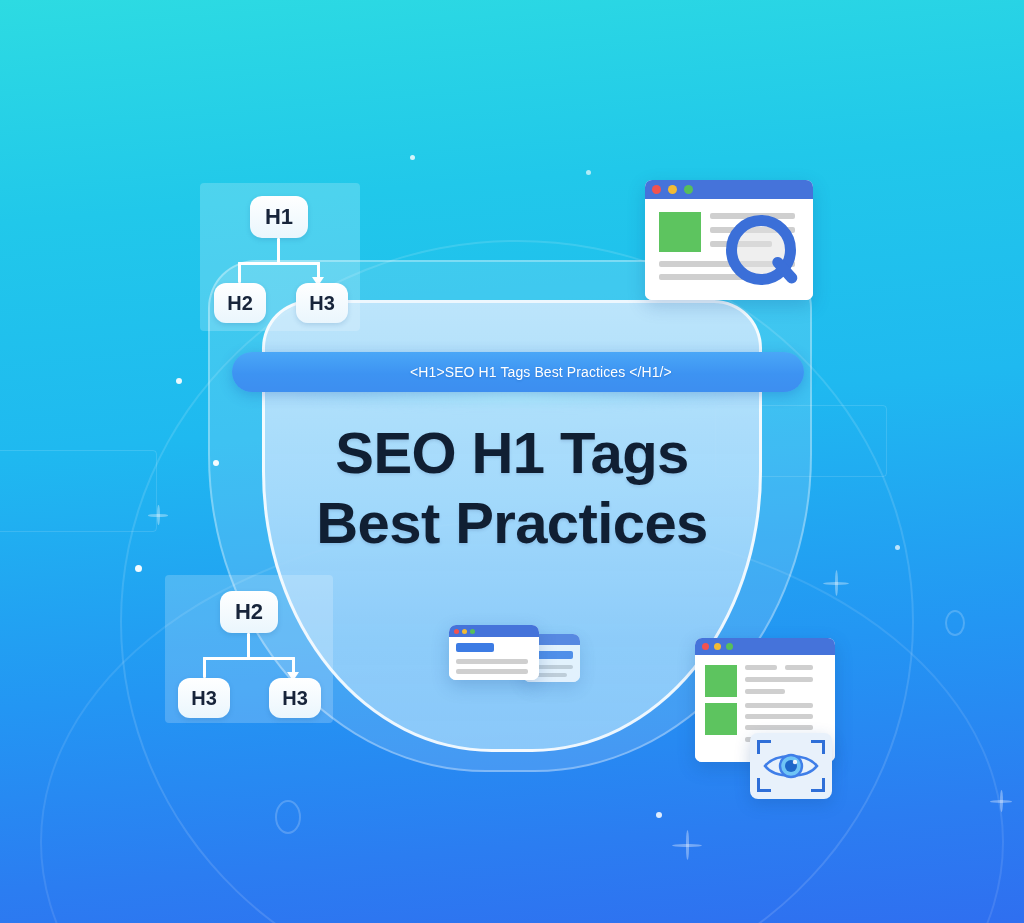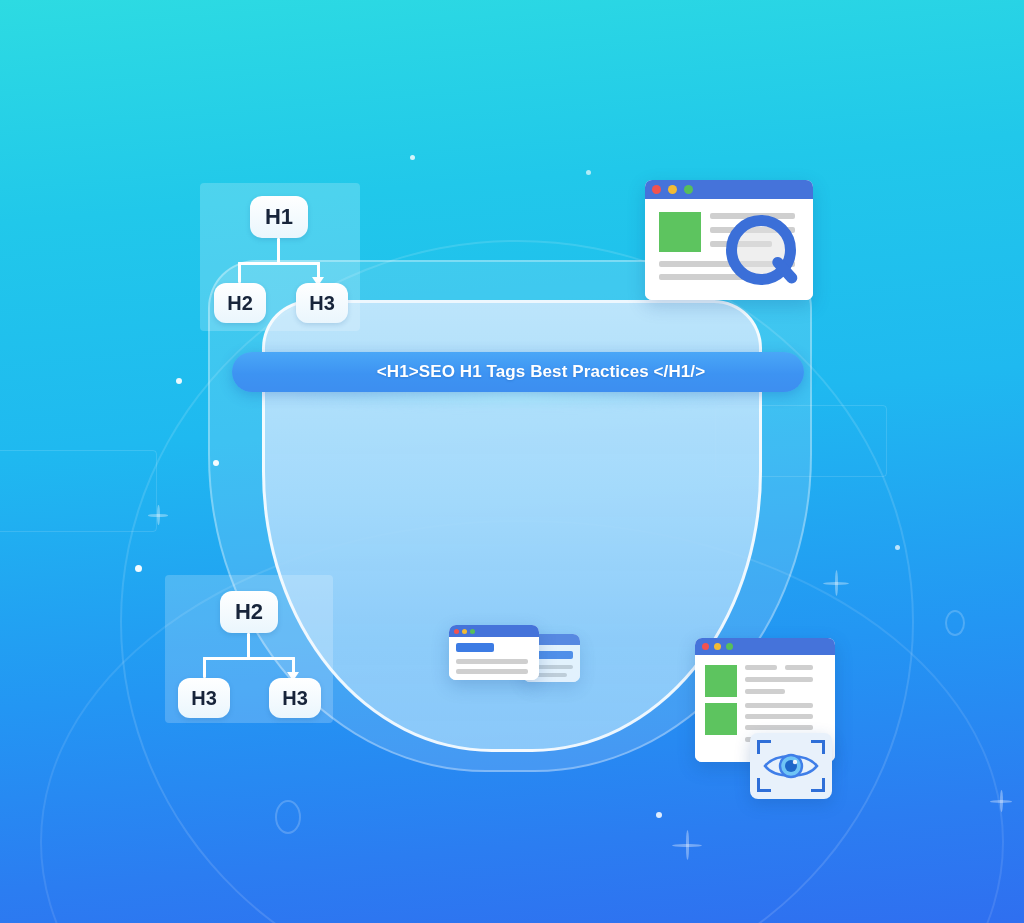--- a/index.html
+++ b/index.html
@@ -47,21 +47,21 @@
 
   
   .banner{
     position:absolute;left:232px;top:352px;width:572px;height:40px;
     border-radius:20px;
     background:linear-gradient(180deg,#4aa7f7 0%, #3d93f2 55%, #3d8ef0 100%);
     box-shadow:0 3px 14px rgba(20,80,180,0.30);
     display:flex;align-items:center;justify-content:center;
   }
   .banner span{
-    color:#ffffff;font-size:17px;font-weight:bold;letter-spacing:.1px;
+    color:#ffffff;font-size:14px;font-weight:normal;letter-spacing:.1px;
     white-space:nowrap;text-shadow:0 1px 2px rgba(30,90,170,0.35);margin-left:46px;
   }
   .banner-glow{
     position:absolute;left:300px;top:384px;width:430px;height:22px;
     background:radial-gradient(ellipse at center, rgba(180,245,255,0.85) 0%, rgba(150,230,255,0.25) 55%, rgba(150,230,255,0) 78%);
     filter:blur(4px);
   }
 
   
   .title{
@@ -243,14 +243,18 @@
       <circle cx="29" cy="17" r="6" fill="#1d67c9"></circle>
       <circle cx="33" cy="13" r="2.2" fill="#ffffff" opacity="0.9"></circle>
     </svg>
   </div>
 
   <div class="banner-glow"></div>
   <div class="banner">
     <span>&lt;H1&gt;SEO H1 Tags Best Practices &lt;/H1/&gt;</span>
   </div>
 
+  <div class="title">
+    <span>SEO H1 Tags</span>
+    <span class="l2">Best Practices</span>
+  </div>
 
 </div>
 
 </body></html>

